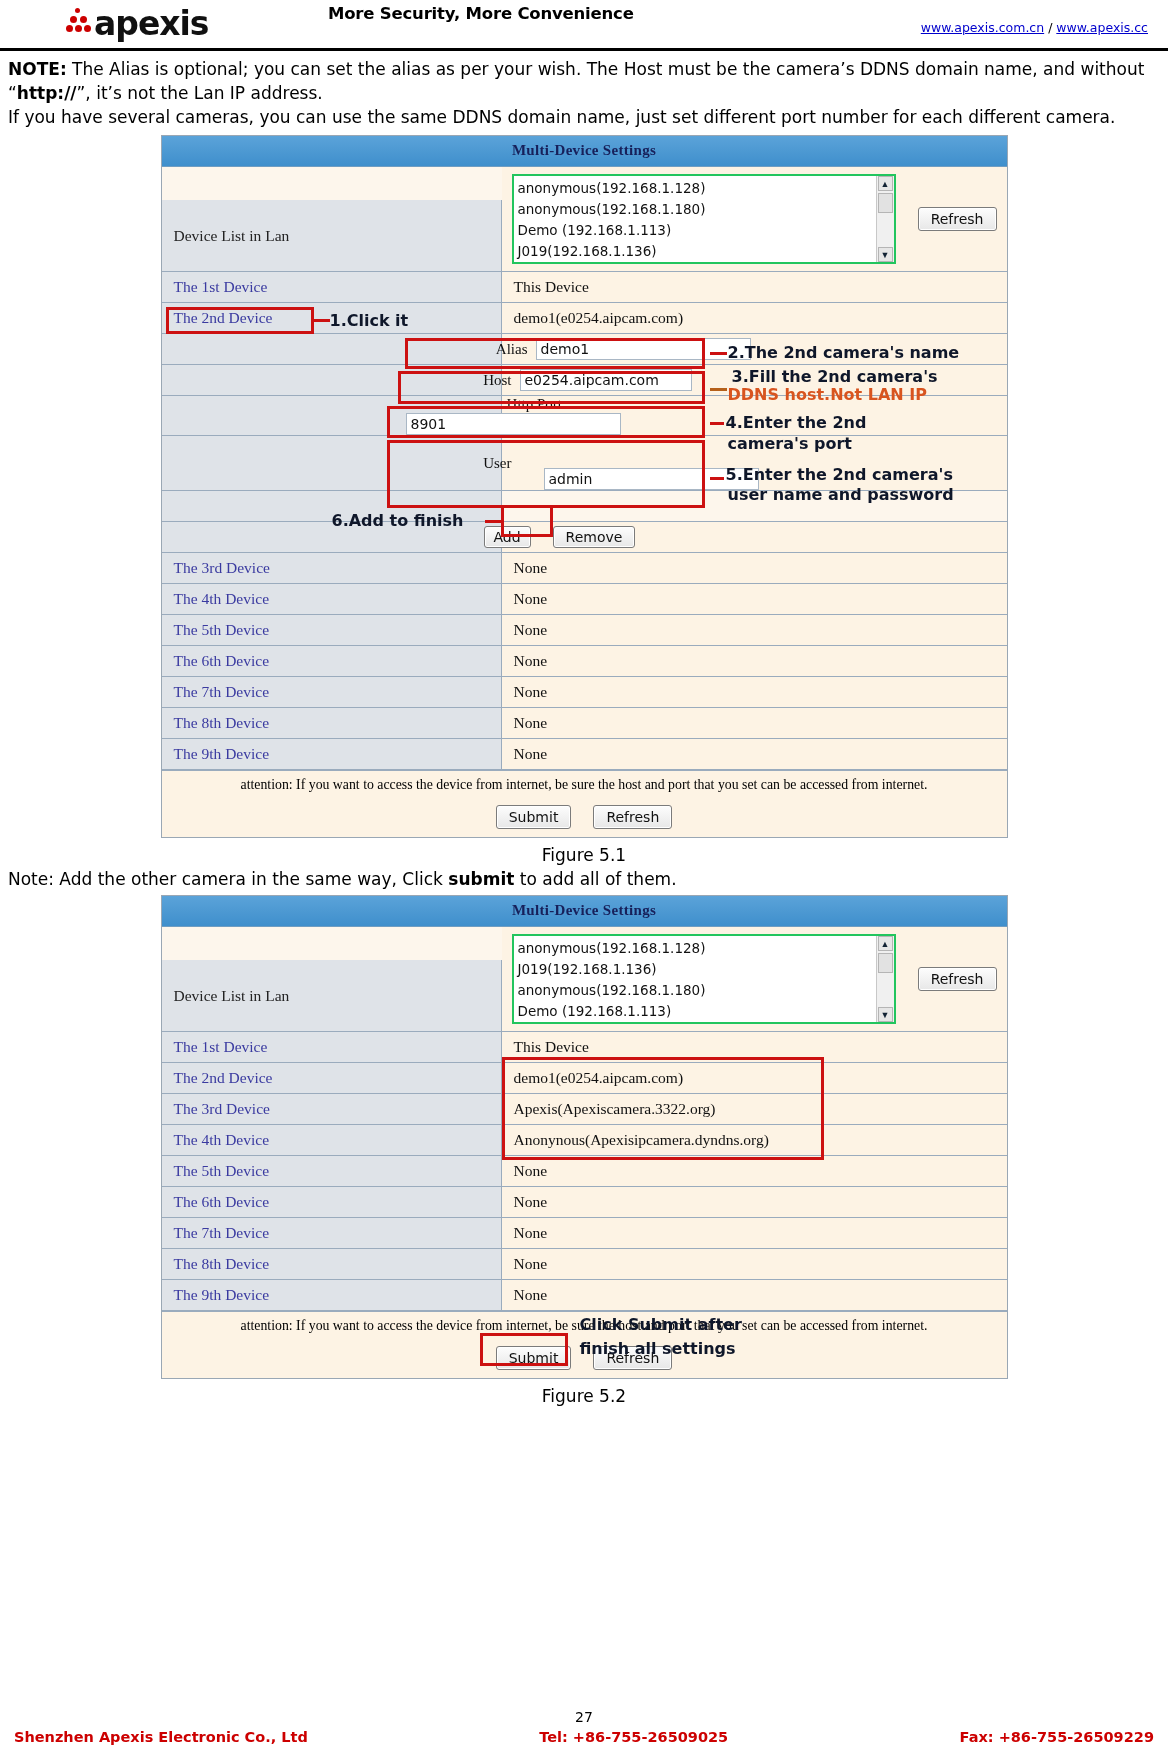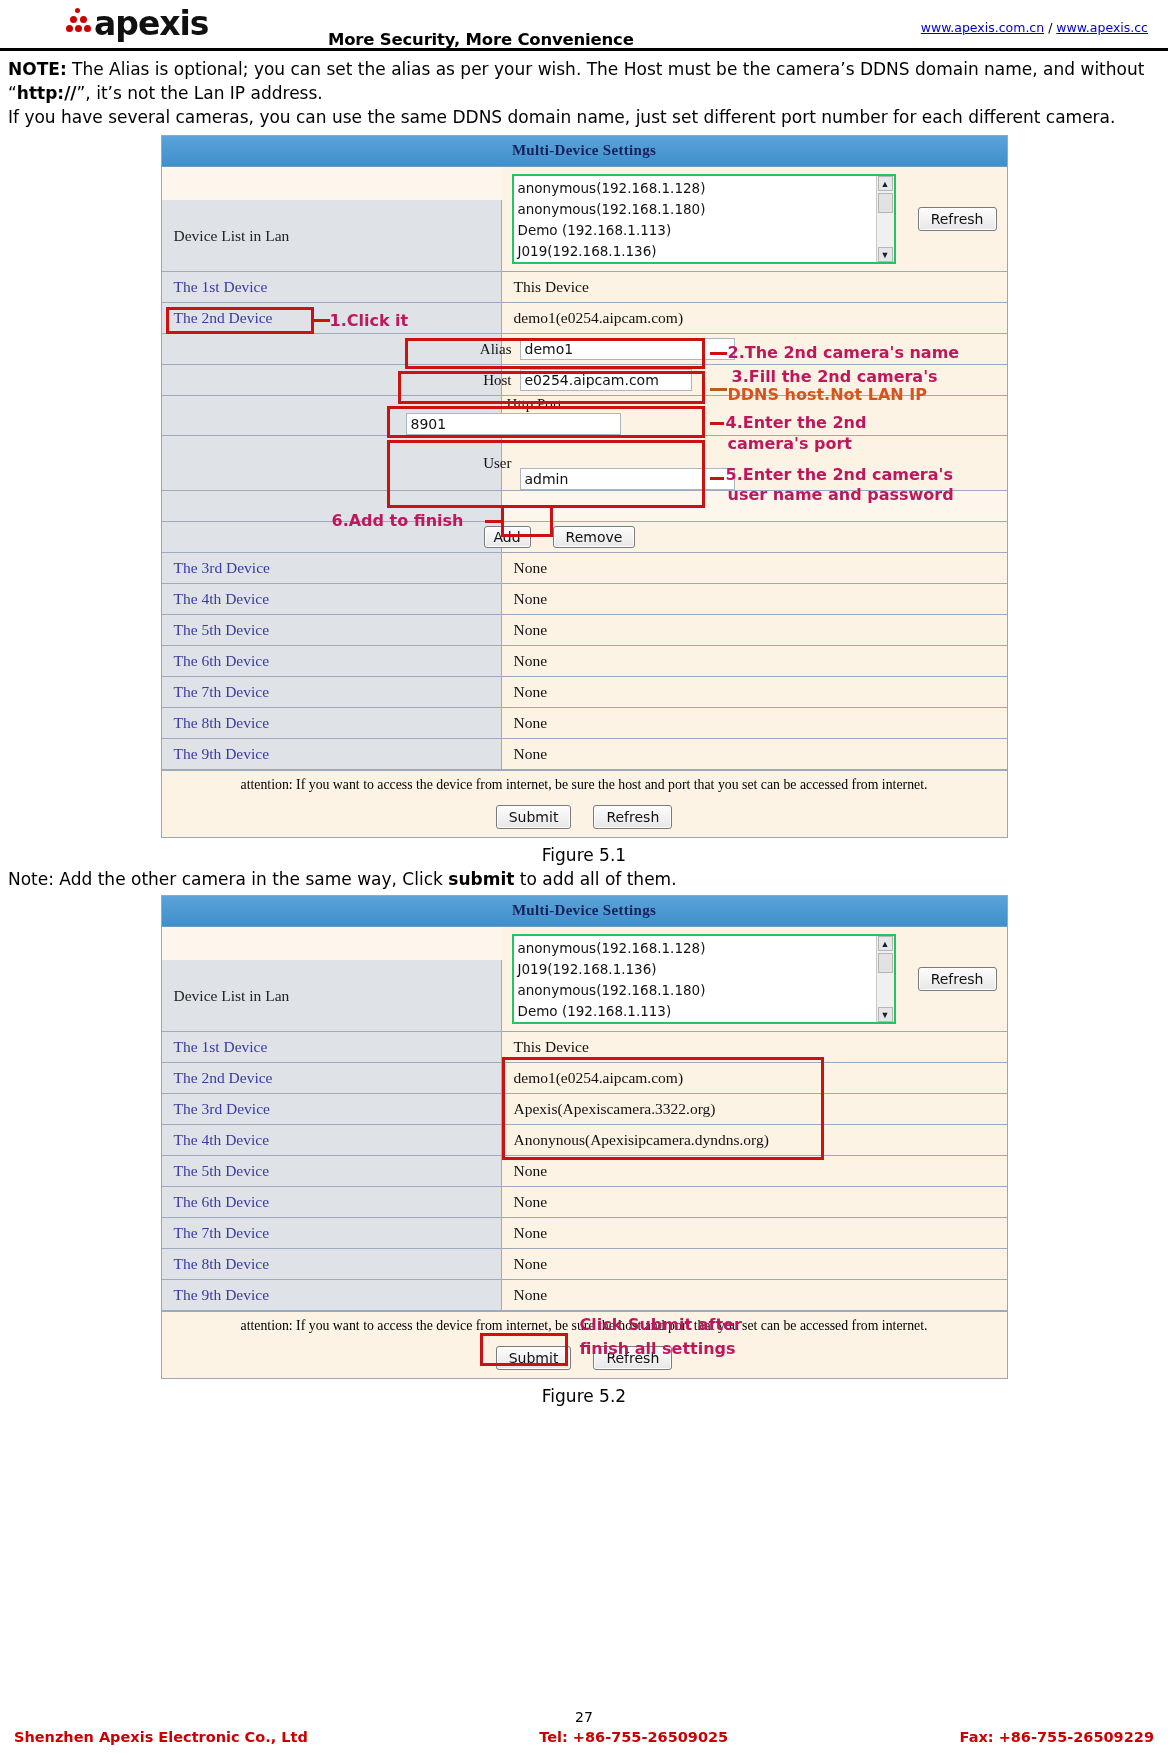--- a/index.html
+++ b/index.html
@@ -37,21 +37,21 @@
   .logo-dots i:nth-child(3){left:14px; top:8px;}
   .logo-dots i:nth-child(4){left:0px;  top:17px;}
   .logo-dots i:nth-child(5){left:9px;  top:17px;}
   .logo-dots i:nth-child(6){left:18px; top:17px;}
   .logo-word{
     font-family:"DejaVu Sans", sans-serif;
     font-weight:bold; font-size:33px; letter-spacing:-1px;
     color:#111; line-height:1;
   }
   .tagline{
-    position:absolute; left:328px; top:30px;
+    position:absolute; left:328px; top:4px;
     font-size:16.5px; font-weight:bold;
     font-family:"DejaVu Sans", sans-serif;
     letter-spacing:-0.2px;
   }
   .header-links{
     position:absolute; right:20px; top:20px;
     font-size:12.5px;
     font-family:"DejaVu Sans", sans-serif;
   }
   .header-links a{ color:#0000cc; text-decoration:underline; }
@@ -205,21 +205,21 @@
 
   
   .redbox{
     position:absolute;
     border:3px solid #cc1111;
     pointer-events:none;
     box-sizing:border-box;
   }
   .redtext{
     position:absolute;
-    color:#be185d;
+    color:#0f172a;
     font-family:"DejaVu Sans", sans-serif;
     font-weight:bold;
     font-size:16px;
     line-height:1.18;
     white-space:nowrap;
   }
   .redline{
     position:absolute;
     height:3px;background:#cc1111;
   }
@@ -317,21 +317,21 @@
     <div class="cell-r">This Device</div>
   </div>
 
   <div class="row">
     <div class="cell-l">The 2nd Device</div>
     <div class="cell-r">demo1(e0254.aipcam.com)</div>
   </div>
 
   <div class="row subrow">
     <div class="cell-l"></div>
-    <div class="cell-r" style="padding-left:0;">
+    <div class="cell-r" style="padding-left:16px;">
       <div class="fieldwrap" style="margin-left:-66px;">
         <div class="flabel" style="width:76px;">Alias</div>
         <div class="finput" style="width:215px;">demo1</div>
       </div>
     </div>
   </div>
 
   <div class="row subrow">
     <div class="cell-l"></div>
     <div class="cell-r" style="padding-left:0;">
@@ -348,21 +348,21 @@
       <div class="fieldwrap" style="margin-left:-96px;flex-direction:column;">
         <div class="flabel" style="width:106px;">Http Port</div>
         <div class="finput" style="width:215px;">8901</div>
       </div>
     </div>
   </div>
 
   <div class="row subrow">
     <div class="cell-l"></div>
     <div class="cell-r" style="padding-left:0;">
-      <div class="fieldwrap" style="margin-left:-96px;">
+      <div class="fieldwrap" style="margin-left:-96px;gap:24px;">
         <div class="flabel" style="width:106px;">User</div>
         <div class="finput" style="width:215px;margin-top:32px;">admin</div>
       </div>
     </div>
   </div>
 
   <div class="row subrow">
     <div class="cell-l"></div>
   </div>
 

